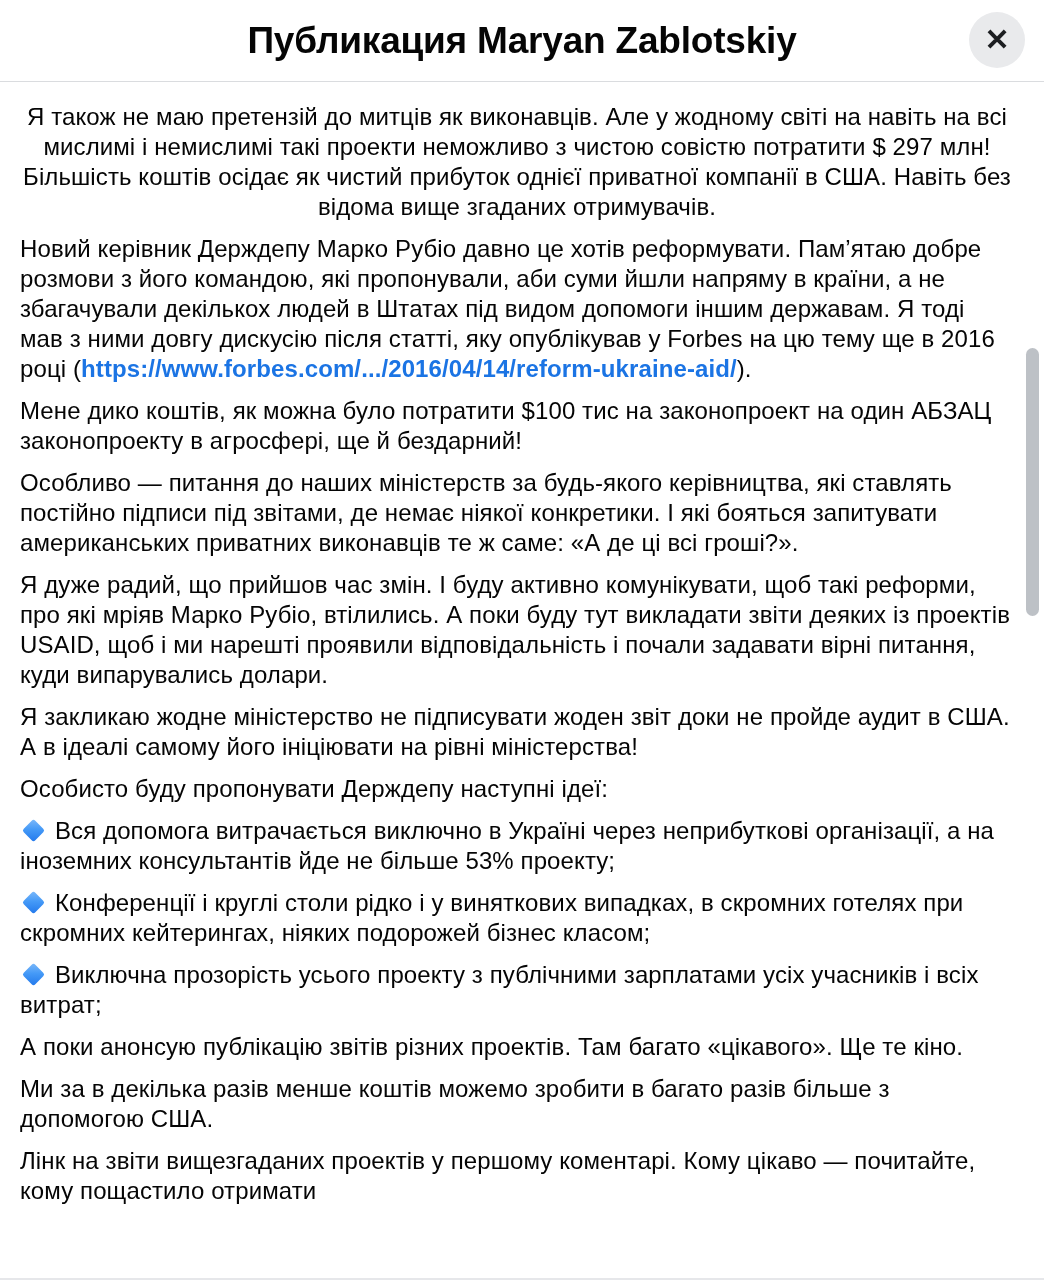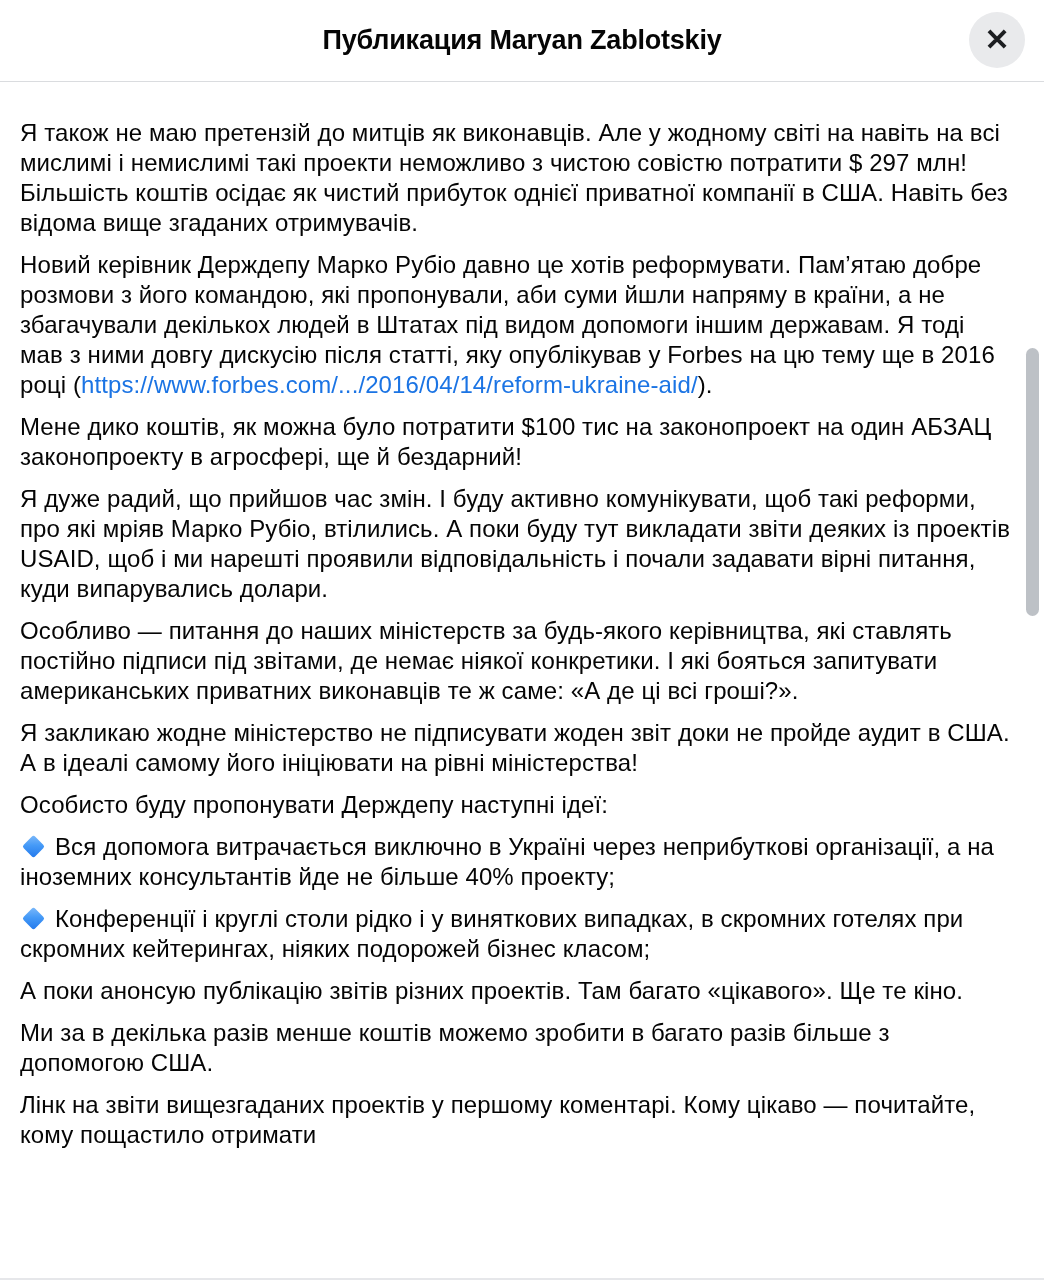--- a/index.html
+++ b/index.html
@@ -19,21 +19,21 @@
   .dialog-header {
     position: relative;
     height: 82px;
     display: flex;
     align-items: center;
     justify-content: center;
     border-bottom: 1px solid #dadcdf;
     background: #ffffff;
   }
   .dialog-title {
-    font-size: 27px;
+    font-size: 37px;
     font-weight: 700;
     letter-spacing: -0.2px;
     color: #050505;
   }
   .close-button {
     position: absolute;
     top: 12px; right: 19px;
     width: 56px; height: 56px;
     border: none;
     border-radius: 50%;
@@ -51,24 +51,24 @@
     color: #1c1e21;
   }
   
   .post-body {
     padding: 11px 30px 0 20px;
     font-size: 24px;
     line-height: 30px;
     letter-spacing: 0.1px;
   }
   .post-body p { margin: 12px 0; }
-  .post-body p:first-child { margin-top: 25px; }
+  .post-body p:first-child { margin-top: 9px; text-align: center; }
   a.forbes-link {
     color: #1b74e4;
-    font-weight: 400;
+    font-weight: 700;
     text-decoration: none;
     word-break: break-all;
   }
   
   .diamond {
     display: inline-block;
     width: 19px; height: 19px;
     margin: 0 12px 0 4px;
     vertical-align: -1px;
     border-radius: 3px;
@@ -104,32 +104,33 @@
   </header>
 
   <div class="post-body">
 
     <p>Я також не маю претензій до митців як виконавців. Але у жодному світі на навіть на всі мислимі і немислимі такі проекти неможливо з чистою совістю потратити $ 297 млн! Більшість коштів осідає як чистий прибуток однієї приватної компанії в США. Навіть без відома вище згаданих отримувачів.</p>
 
     <p><span>Новий керівник Держдепу Марко Рубіо давно це хотів реформувати. Пам’ятаю добре розмови з його командою, які пропонували, аби суми йшли напряму в країни, а не збагачували декількох людей в Штатах під видом допомоги іншим державам. Я тоді мав з ними довгу дискусію після статті, яку опублікував у Forbes на цю тему ще в 2016 році (</span><a href="#" class="forbes-link">https://www.forbes.com/.../2016/04/14/reform-ukraine-aid/</a><span>).</span></p>
 
     <p>Мене дико коштів, як можна було потратити $100 тис на законопроект на один АБЗАЦ законопроекту в агросфері, ще й бездарний!</p>
 
+    <p>Особливо — питання до наших міністерств за будь-якого керівництва, які ставлять постійно підписи під звітами, де немає ніякої конкретики. І які бояться запитувати американських приватних виконавців те ж саме: «А де ці всі гроші?».</p>
+
     <p>Я дуже радий, що прийшов час змін. І буду активно комунікувати, щоб такі реформи, про які мріяв Марко Рубіо, втілились. А поки буду тут викладати звіти деяких із проектів USAID, щоб і ми нарешті проявили відповідальність і почали задавати вірні питання, куди випарувались долари.</p>
-
-    <p>Особливо — питання до наших міністерств за будь-якого керівництва, які ставлять постійно підписи під звітами, де немає ніякої конкретики. І які бояться запитувати американських приватних виконавців те ж саме: «А де ці всі гроші?».</p>
 
     <p>Я закликаю жодне міністерство не підписувати жоден звіт доки не пройде аудит в США. А в ідеалі самому його ініціювати на рівні міністерства!</p>
 
     <p>Особисто буду пропонувати Держдепу наступні ідеї:</p>
 
-    <p><span class="diamond"></span><span>Вся допомога витрачається виключно в Україні через неприбуткові організації, а на іноземних консультантів йде не більше 40% проекту;</span></p>
+    <p><span class="diamond"></span><span>Вся допомога витрачається виключно в Україні через неприбуткові організації, а на іноземних консультантів йде не більше 53% проекту;</span></p>
 
     <p><span class="diamond"></span><span>Конференції і круглі столи рідко і у виняткових випадках, в скромних готелях при скромних кейтерингах, ніяких подорожей бізнес класом;</span></p>
 
+    <p><span class="diamond"></span><span>Виключна прозорість усього проекту з публічними зарплатами усіх учасників і всіх витрат;</span></p>
 
 
 
     <p>А поки анонсую публікацію звітів різних проектів. Там багато «цікавого». Ще те кіно.</p>
 
     <p>Ми за в декілька разів менше коштів можемо зробити в багато разів більше з допомогою США.</p>
 
     <p><span>Лінк на звіти вищезгаданих проектів у першому коментарі. Кому цікаво — почитайте, кому пощастило отримати </span></p>
 
   </div>

